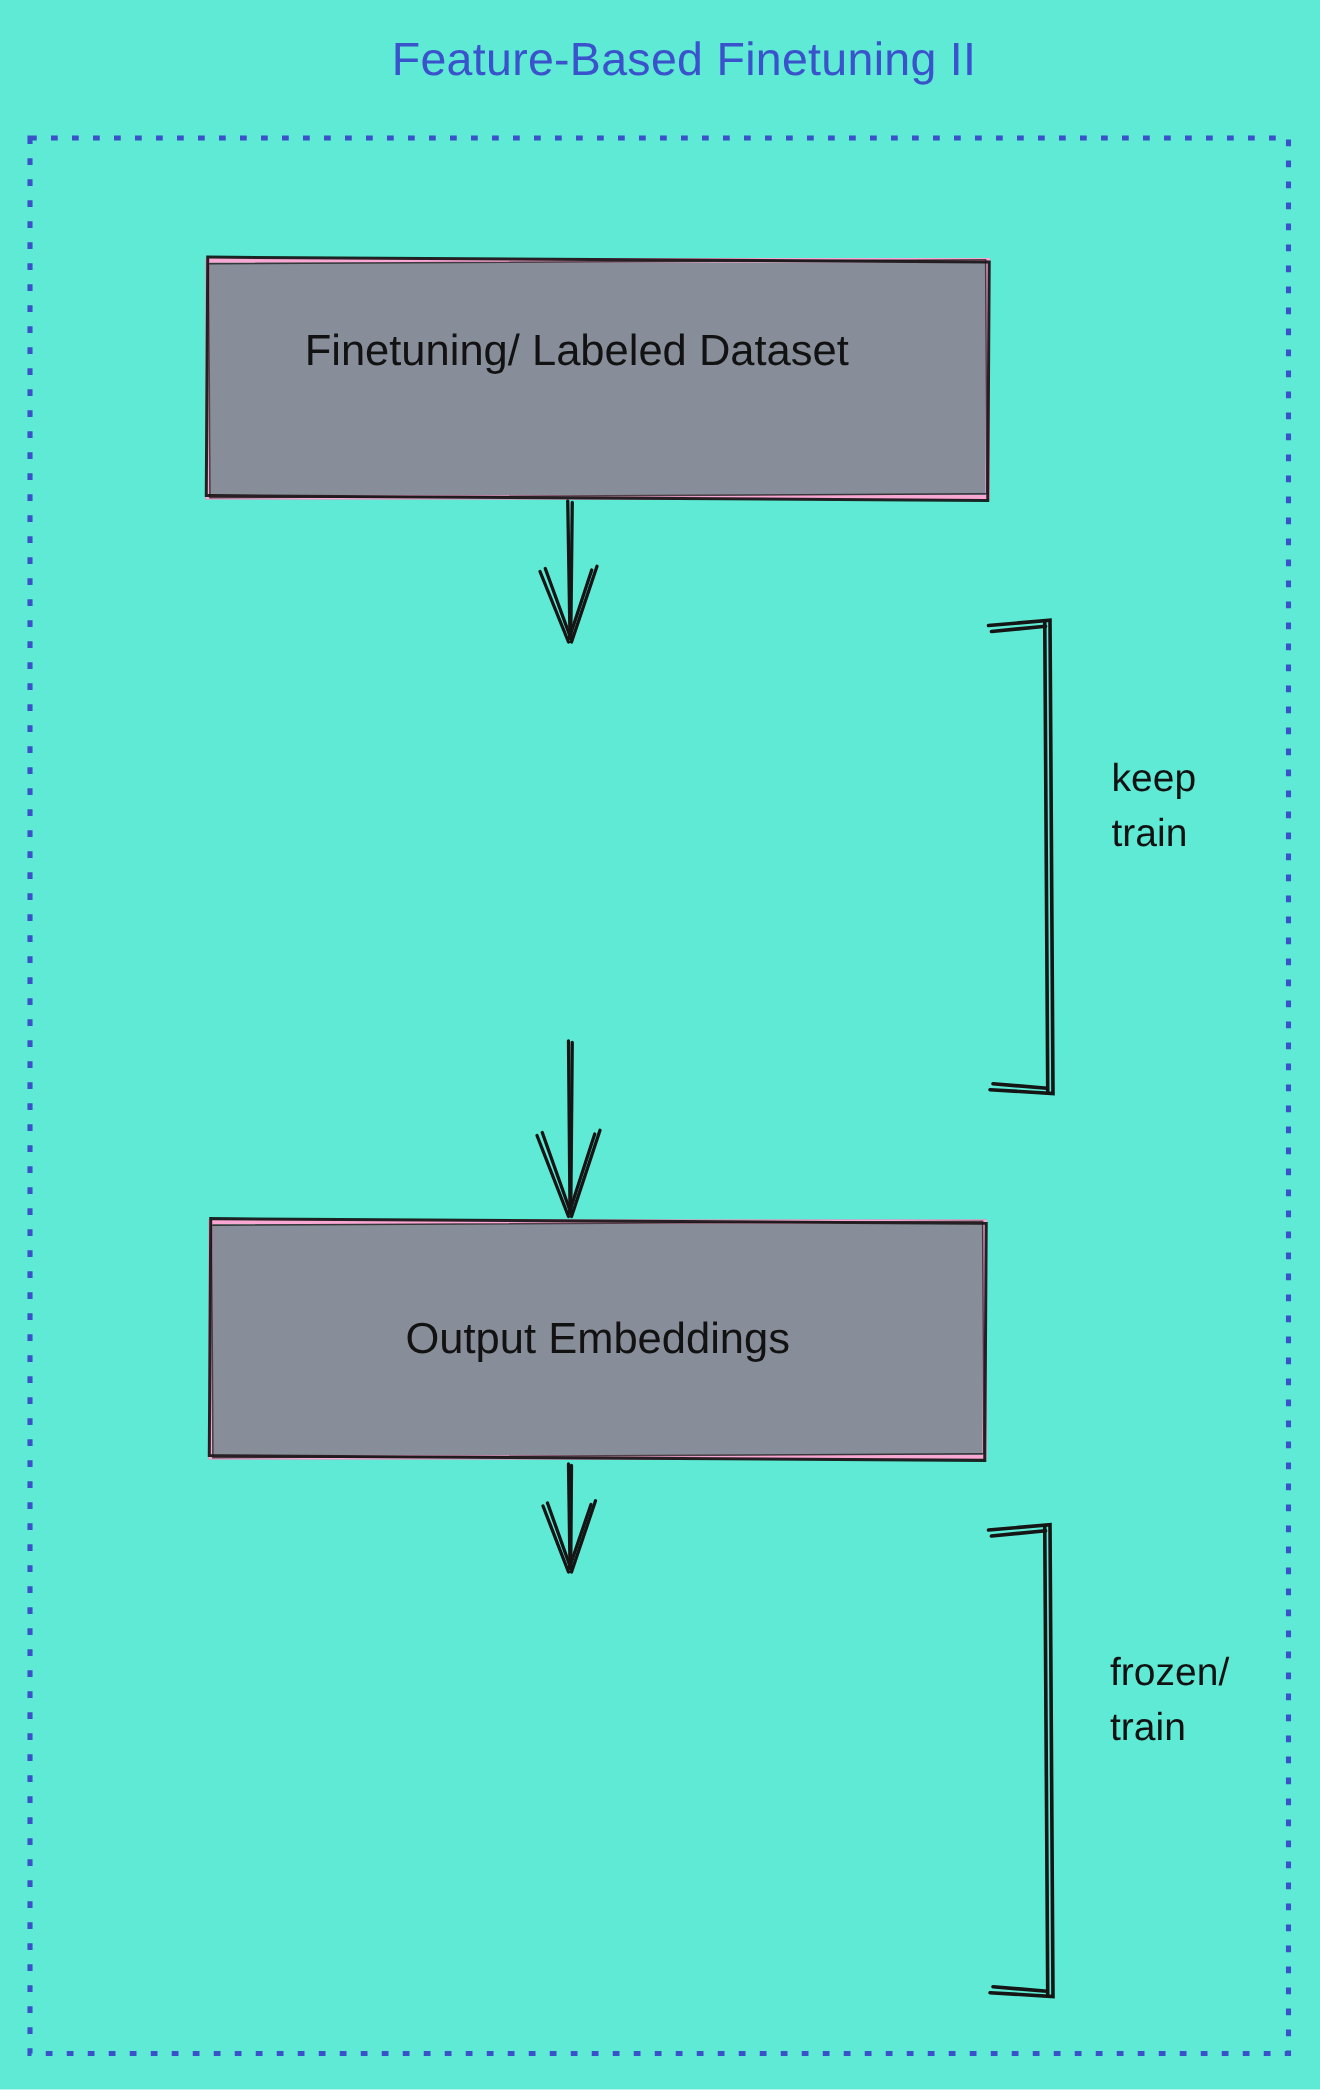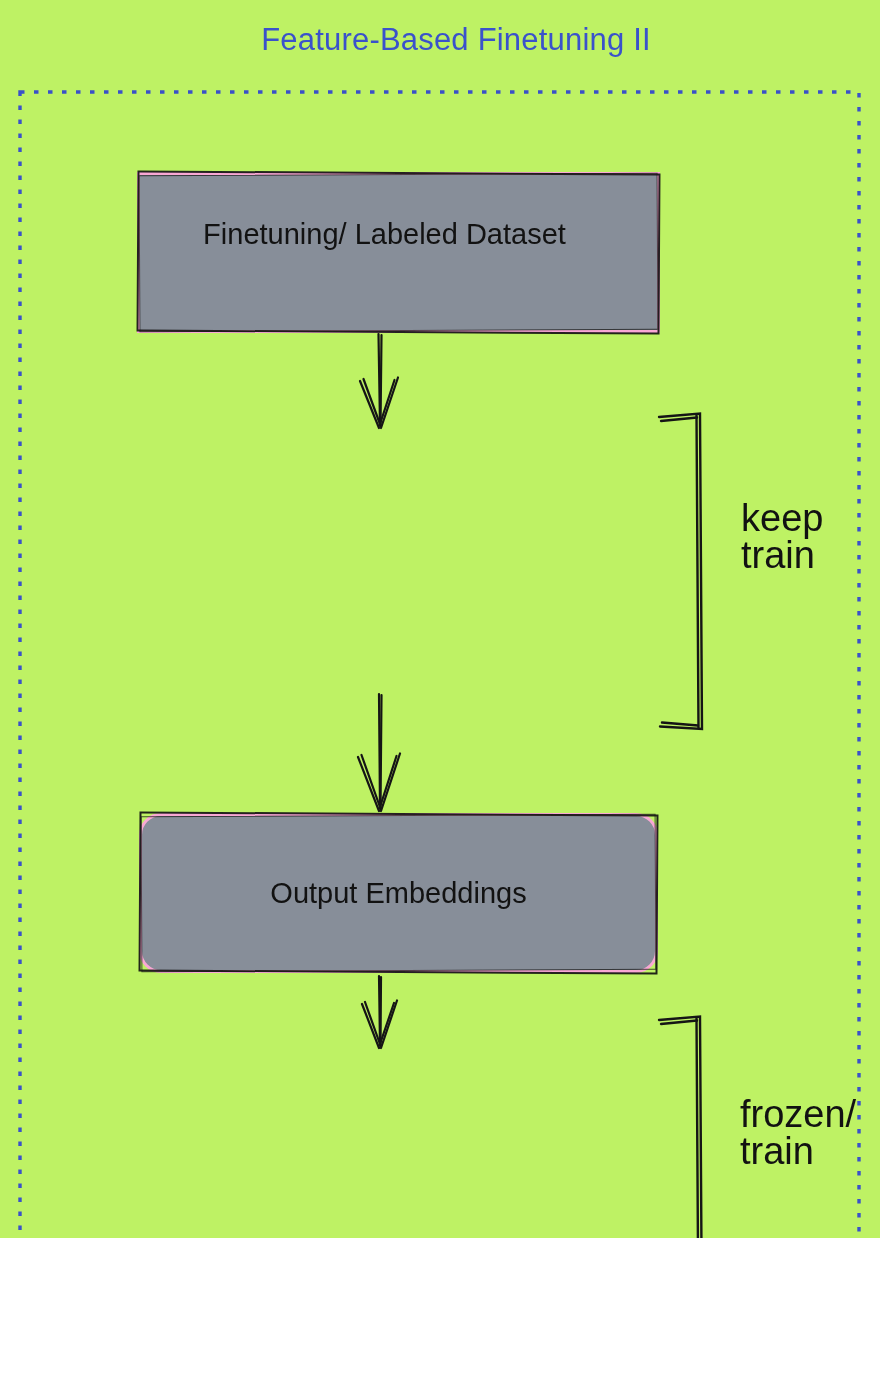--- a/index.html
+++ b/index.html
@@ -4,22 +4,22 @@
 <style>
   html, body {
     margin: 0;
     padding: 0;
     background: #ffffff;
     font-family: "Liberation Sans", sans-serif;
   }
   .canvas {
     position: relative;
     width: 880px;
-    height: 1238px;
-    background: #bef264;
+    height: 1393px;
+    background: #5eead4;
     overflow: hidden;
   }
   .diagram-title {
     position: absolute;
     top: 22px;
     left: 0;
     width: 880px;
     text-align: center;
     transform: translateX(16px);
     font-size: 31px;
@@ -55,35 +55,35 @@
     transform: rotate(-0.3deg);
     pointer-events: none;
   }
   .fill-gray  { background: #878e99; }
   .fill-blue  { background: #4a6cf0; }
   .fill-green { background: #3fbe53; }
 
   #node-finetuning-dataset   { left: 137px; top: 172px; width: 523px; height: 161px; }
   #node-finetuning-dataset .node-label { transform: translate(-14px, -18px); }
   #node-pretrained-model     { left: 136px; top: 452px; width: 526px; height: 240px; }
-  #node-output-embeddings    { left: 139px; top: 813px; width: 519px; height: 160px; border-radius: 22px; }
+  #node-output-embeddings    { left: 139px; top: 813px; width: 519px; height: 160px; }
   #node-task-specific-layers { left: 137px; top: 1052px; width: 525px; height: 241px; }
 
   .overlay {
     position: absolute;
     left: 0; top: 0;
     width: 880px;
     height: 1393px;
     z-index: 3;
     pointer-events: none;
   }
   .annotation {
     position: absolute;
     z-index: 4;
-    font-size: 38px;
+    font-size: 26px;
     line-height: 37px;
     color: #121212;
     white-space: nowrap;
   }
   #annotation-keep-frozen  { left: 741px; top: 500px; }
   #annotation-train-update { left: 740px; top: 1096px; }
   .annotation span { display: block; }
 </style>
 </head>
 <body>

